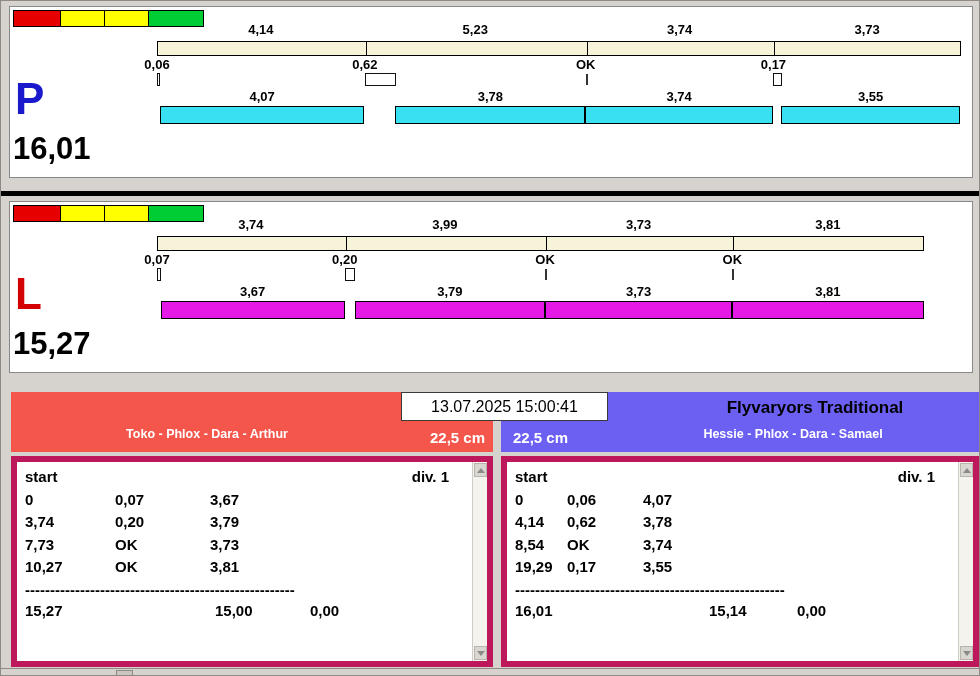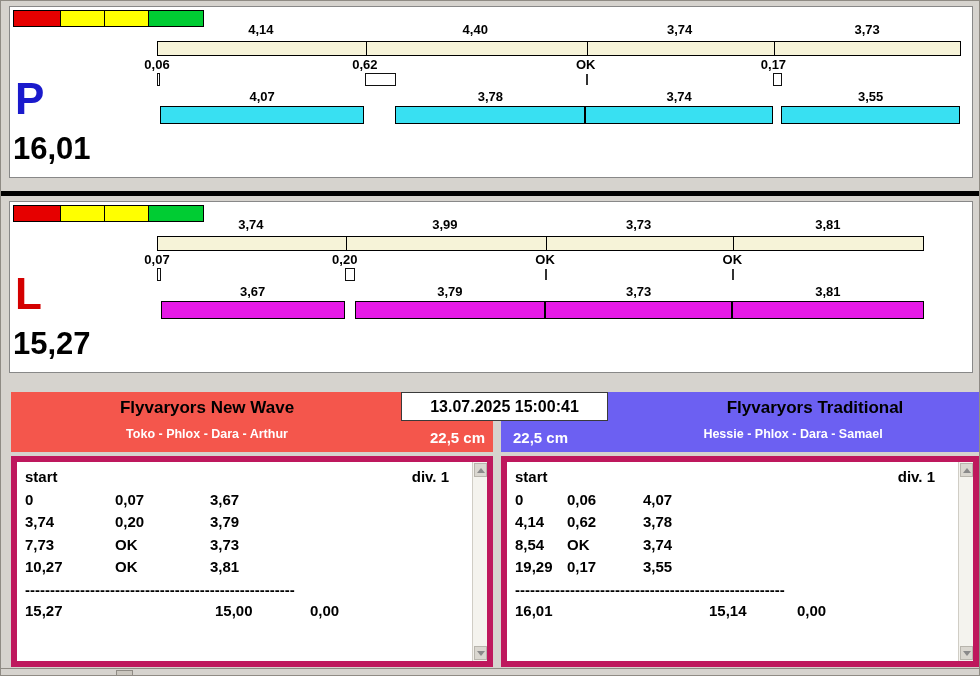--- a/index.html
+++ b/index.html
@@ -44,21 +44,21 @@
   .team-members { position:absolute; top:35px; font-size:12.5px; font-weight:bold; color:#fff; text-align:center; }
   #header-left  .team-members { left:0; width:392px; }
   #header-right .team-members { left:106px; width:372px; }
   .team-height { position:absolute; top:37px; font-size:15px; font-weight:bold; color:#fff; }
   #header-left  .team-height { right:8px; }
   #header-right .team-height { left:12px; }
 
   .datetime {
     position:absolute; left:400px; top:391px; width:207px; height:29px;
     background:#fff; border:1px solid #3a3a3a; color:#000;
-    font-size:16px; line-height:27px; text-align:center; z-index:5;font-weight:bold;
+    font-size:16px; line-height:27px; text-align:center; z-index:5;
   }
 
   
   .table-panel { position:absolute; top:455px; height:211px; background:#fff; border:6px solid #be185d;
                  font-size:15px; font-weight:bold; color:#000; }
   #table-left  { left:10px;  width:482px; }
   #table-right { left:500px; width:478px; }
   .t-body { position:absolute; inset:0; }
   .t-header { position:absolute; top:6px; left:0; right:0; height:20px; }
   .t-start { position:absolute; left:8px; }
@@ -87,21 +87,21 @@
       <div class="status-block" style="width: 45px; background: rgb(255, 255, 0);"></div>
       <div class="status-block" style="width: 56px; background: rgb(0, 204, 51);"></div>
     </div>
   <div class="lane-canvas">
       <div class="ideal-bar" style="left: 147px; width: 803.702px;">
         <div class="bar-divider" style="left: 207.828px;"></div>
         <div class="bar-divider" style="left: 428.708px;"></div>
         <div class="bar-divider" style="left: 616.456px;"></div>
       </div>
       <div class="seg-label ideal-label" style="left: 147px; width: 207.828px;">4,14</div>
-      <div class="seg-label ideal-label" style="left: 354.828px; width: 220.88px;">4,40</div>
+      <div class="seg-label ideal-label" style="left: 354.828px; width: 220.88px;">5,23</div>
       <div class="seg-label ideal-label" style="left: 575.708px; width: 187.748px;">3,74</div>
       <div class="seg-label ideal-label" style="left: 763.456px; width: 187.246px;">3,73</div>
       <div class="seg-label fault-label" style="left: 117px; width: 60px;">0,06</div>
       <div class="marker-box" style="left: 147px; width: 3.012px;"></div>
       <div class="seg-label fault-label" style="left: 324.828px; width: 60px;">0,62</div>
       <div class="marker-box" style="left: 354.828px; width: 31.124px;"></div>
       <div class="seg-label fault-label" style="left: 545.708px; width: 60px;">OK</div>
       <div class="marker-tick" style="left: 575.708px;"></div>
       <div class="seg-label fault-label" style="left: 733.456px; width: 60px;">0,17</div>
       <div class="marker-box" style="left: 763.456px; width: 8.534px;"></div>
@@ -152,21 +152,20 @@
       <div class="seg-label actual-label" style="left: 535.046px; width: 187.246px;">3,73</div>
       <div class="actual-bar" style="left: 535.046px; width: 187.246px; background: rgb(230, 26, 230);"></div>
       <div class="seg-label actual-label" style="left: 722.292px; width: 191.262px;">3,81</div>
       <div class="actual-bar" style="left: 722.292px; width: 191.262px; background: rgb(230, 26, 230);"></div>
     </div>
   <div class="lane-letter" style="color: rgb(212, 0, 0);">L</div>
   <div class="lane-total">15,27</div>
 </div>
 
 <div class="team-header" id="header-left" style="background: rgb(244, 86, 76);">
-  <div class="team-name">Flyvaryors New Wave</div>
   <div class="team-members">Toko - Phlox - Dara - Arthur</div>
   <div class="team-height">22,5 cm</div>
 </div>
 
 <div class="datetime">13.07.2025 15:00:41</div>
 
 <div class="team-header" id="header-right" style="background: rgb(108, 96, 242);">
   <div class="team-name">Flyvaryors Traditional</div>
   <div class="team-members">Hessie - Phlox - Dara - Samael</div>
   <div class="team-height">22,5 cm</div>

